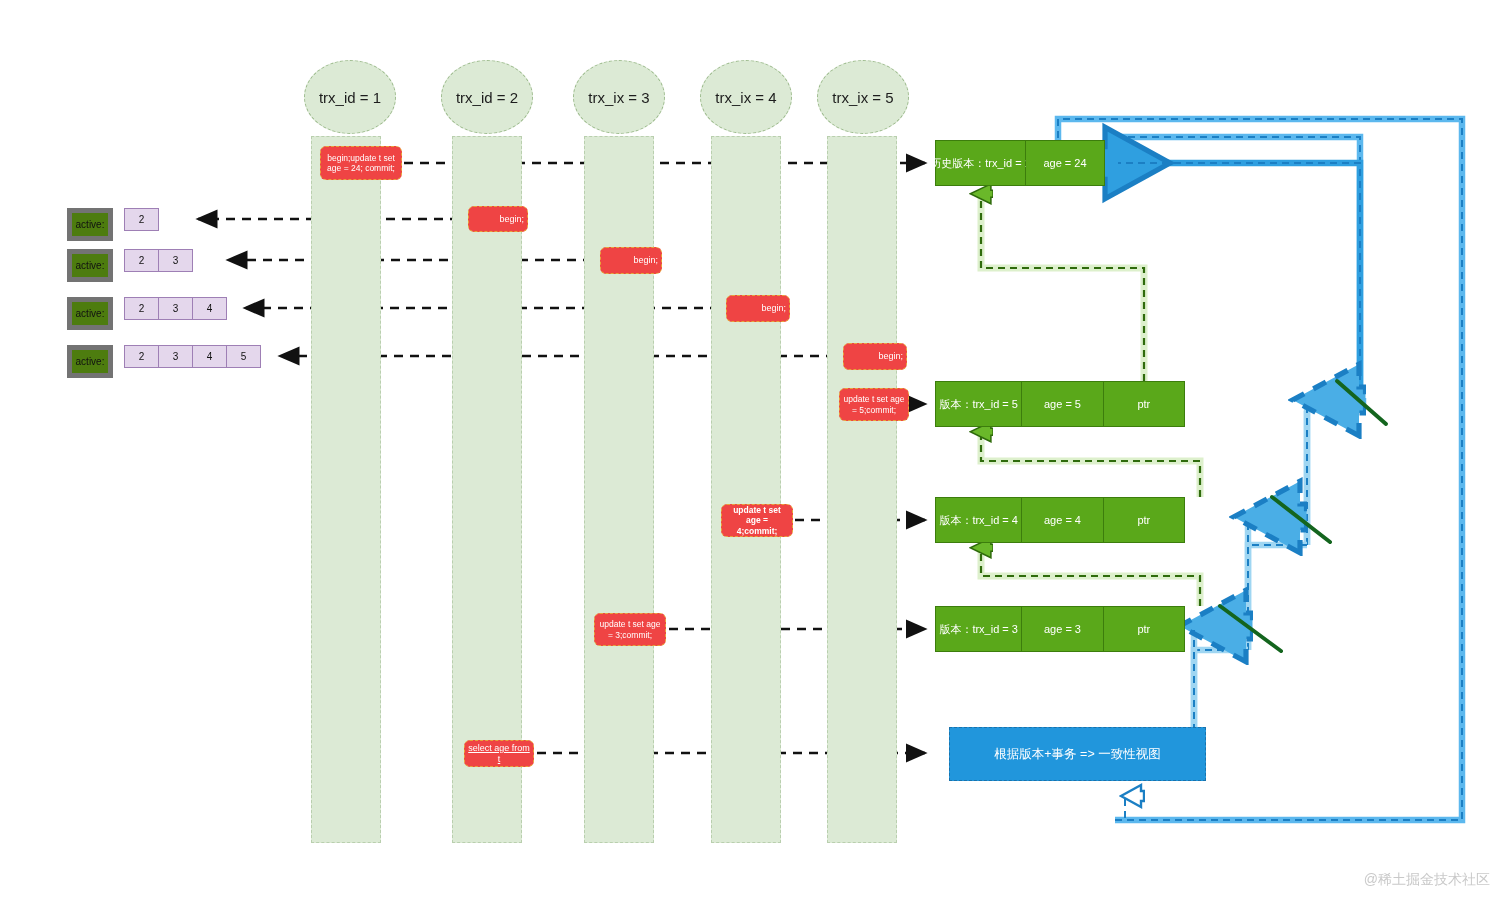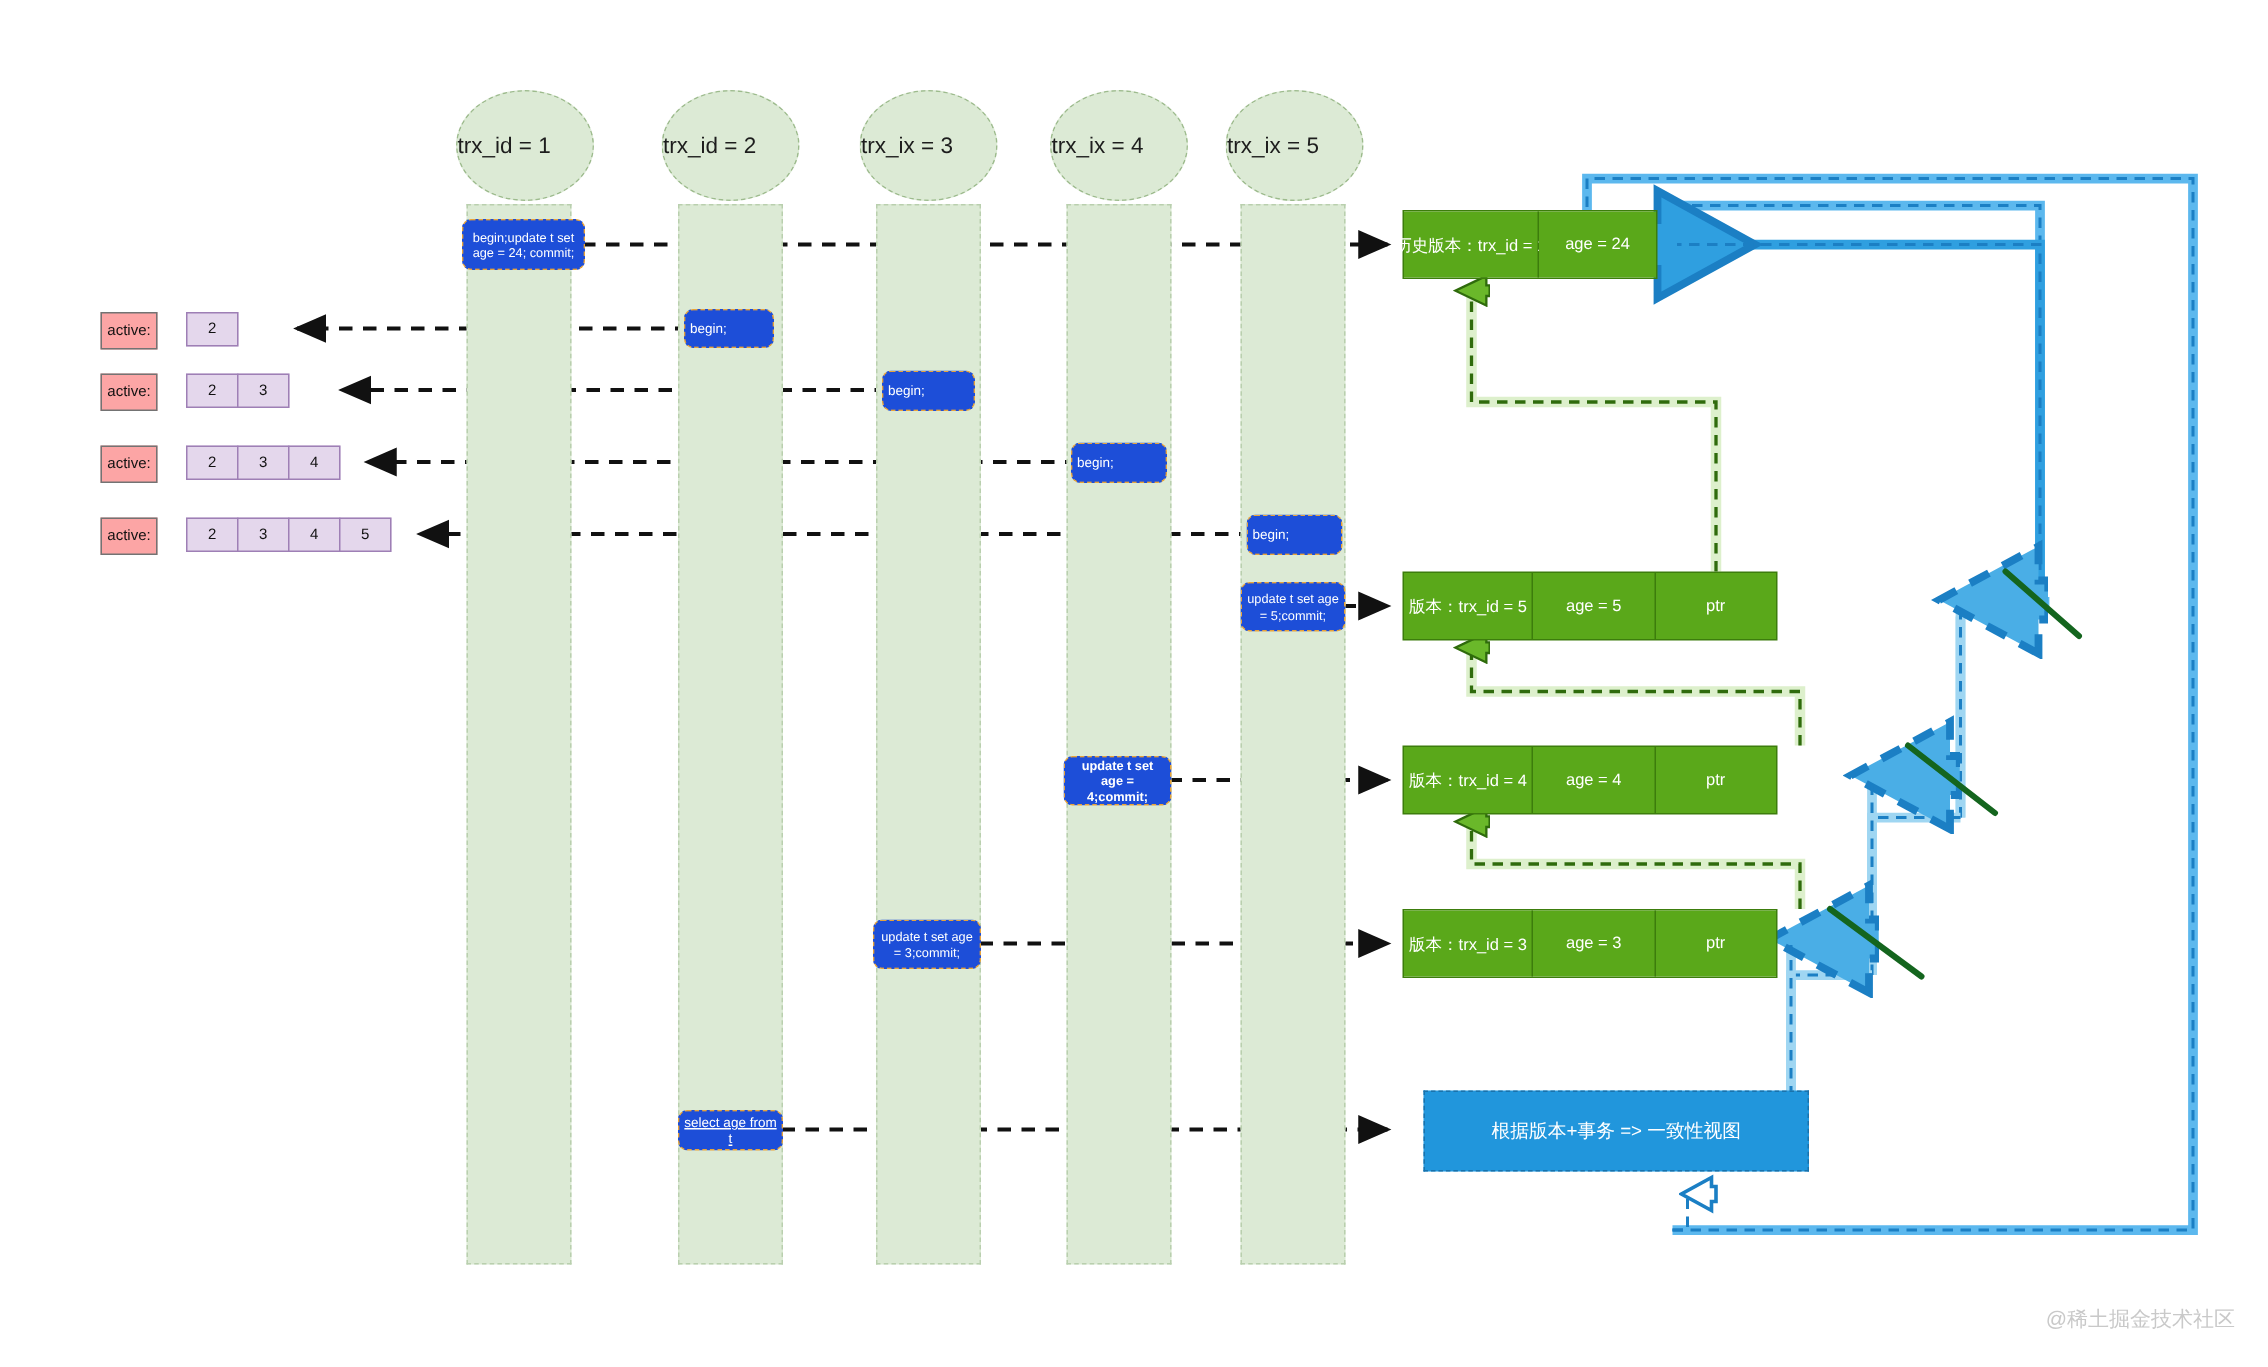--- a/index.html
+++ b/index.html
@@ -3,40 +3,40 @@
 <meta charset="utf-8">
 <style>
   html,body{margin:0;padding:0;background:#ffffff;}
   body{width:1512px;height:911px;font-family:"Liberation Sans",sans-serif;overflow:hidden;}
   #stage{position:relative;width:1512px;height:911px;background:#fff;}
 
   
   .trx-ellipse{
     position:absolute;width:90px;height:72px;border-radius:50%;
     background:#dcead5;border:1px dashed #9dbb8d;
-    display:flex;align-items:center;justify-content:flex-start;
+    display:flex;align-items:center;justify-content:center;
     font-size:15px;color:#1d1d1d;white-space:nowrap;
   }
   
   .lane{
     position:absolute;top:136px;width:68px;height:705px;
     background:#dcead5;border:1px dashed #b9cfae;
   }
   
   .op{
-    position:absolute;background:#1d4ed8;border:1px dashed #e8a33a;
+    position:absolute;background:#ef4444;border:1px dashed #e8a33a;
     border-radius:6px;color:#ffffff;display:flex;align-items:center;
-    justify-content:flex-start;text-align:center;line-height:1.2;
-    font-size:8.5px;padding:2px 3px;box-sizing:border-box;
+    justify-content:flex-end;text-align:center;line-height:1.2;
+    font-size:8.5px;padding:2px 3px;box-sizing:border-box;margin-left:12px;
   }
   .op.big{font-size:9px;}
   
   .active-label{
-    position:absolute;width:36px;height:23px;background:#fca5a5;
-    border:1px solid #737373;display:flex;align-items:center;justify-content:center;
+    position:absolute;width:36px;height:23px;background:#4d7c0f;
+    border:5px solid #737373;display:flex;align-items:center;justify-content:center;
     font-size:10px;color:#111;
   }
   .active-row{position:absolute;display:flex;height:23px;}
   .active-cell{
     width:35px;height:23px;background:#e4d7ec;border:1px solid #9e7fb5;
     margin-left:-1px;display:flex;align-items:center;justify-content:center;
     font-size:10px;color:#111;box-sizing:border-box;
   }
   .active-cell:first-child{margin-left:0;}
 

